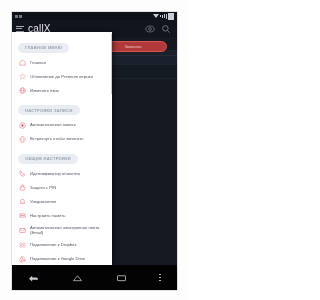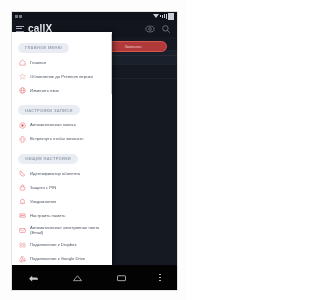--- a/index.html
+++ b/index.html
@@ -44,21 +44,21 @@
     display:flex;align-items:center;
     border-bottom:1px solid #2a1d22;
   }
   .hamburger{
     width:8px;margin-left:4px;display:flex;flex-direction:column;gap:1.5px;
     cursor:pointer;
   }
   .hamburger span{display:block;height:1px;background:#aab0bb;}
   .hamburger span:nth-child(2){width:6px;}
   .app-title{
-    margin-left:4px;color:#eef1f5;font-size:10px;font-weight:bold;letter-spacing:.2px;
+    margin-left:4px;color:#eef1f5;font-size:10px;font-weight:normal;letter-spacing:.2px;
   }
   .appbar-actions{margin-left:auto;display:flex;align-items:center;gap:6px;padding-right:6px;}
   .ic{width:10px;height:10px;display:block;opacity:.85;}
 
   
   .content{
     position:absolute;left:0;top:25px;width:165px;height:228px;
     background:#151922;
   }
   .c-toprow{

